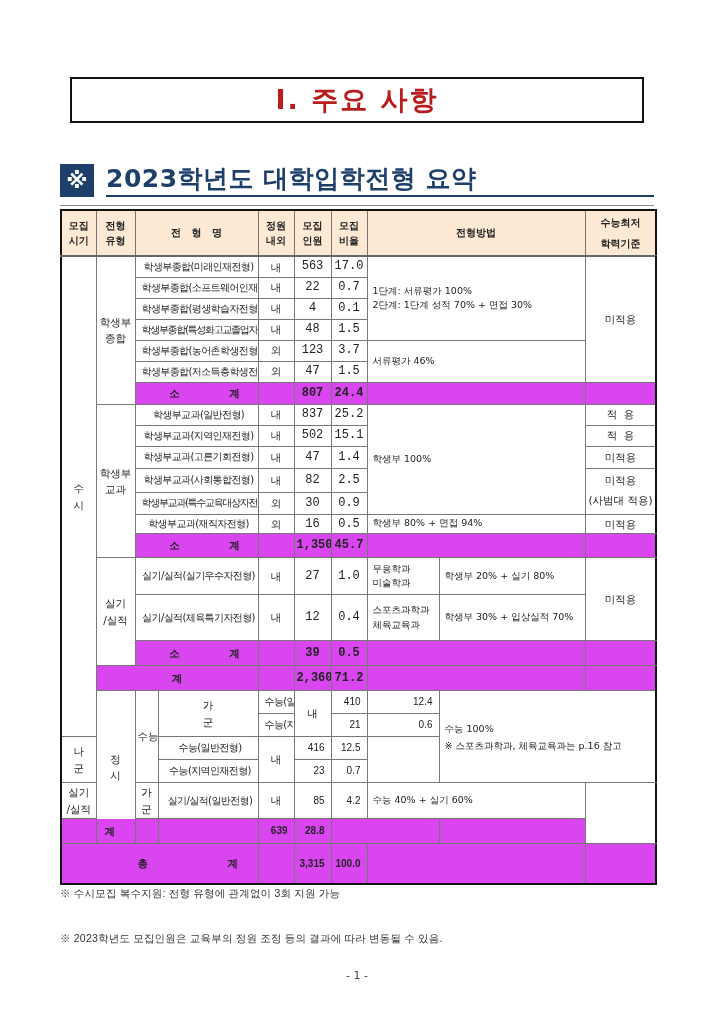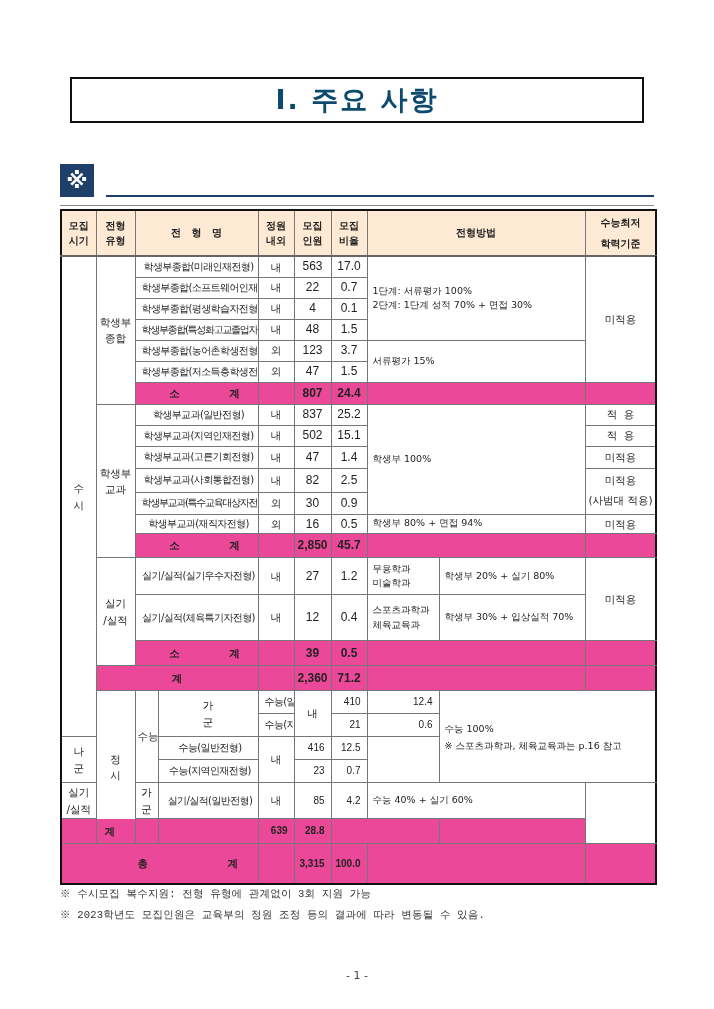--- a/index.html
+++ b/index.html
@@ -1,51 +1,52 @@
 <!DOCTYPE html>
 <html><head>
   <meta charset="utf-8">
   <style>
     html, body { margin: 0; padding: 0; background: #ffffff; }
     body { width: 714px; height: 1009px; position: relative; font-family: "DejaVu Sans", "Liberation Sans", sans-serif; color: #222; overflow: hidden; }
     .title-box { position: absolute; left: 70px; top: 77px; width: 574px; height: 46px; border: 2px solid #111; box-sizing: border-box; display: flex; align-items: center; justify-content: center; }
-    .title-box span { font-size: 27px; font-weight: bold; letter-spacing: 2px; color: #0c4a6e; }
+    .title-box span { font-size: 27px; font-weight: bold; letter-spacing: 2px; color: #b91c1c; }
     .section-head { position: absolute; left: 60px; top: 164px; width: 594px; height: 36px; }
     .section-mark { position: absolute; left: 0; top: 0; width: 34px; height: 33px; background: #1f3f6b; color: #fff; font-size: 22px; display: flex; align-items: center; justify-content: center; font-weight: bold; }
     .section-title { position: absolute; left: 46px; top: -2px; font-size: 25px; font-weight: bold; color: #1f3f6b; letter-spacing: 0.5px; }
     .section-underline { position: absolute; left: 46px; top: 31px; width: 548px; height: 2px; background: #1f3f6b; }
     .section-gray { position: absolute; left: 0; top: 41px; width: 594px; height: 1px; background: #888; }
 
     table.summary { position: absolute; left: 60px; top: 209px; width: 595px; border-collapse: collapse; table-layout: fixed; font-size: 10.5px; border: 2px solid #111; }
     table.summary td, table.summary th { border: 1px solid #777; text-align: center; vertical-align: middle; padding: 0 2px; line-height: 1.55; overflow: hidden; white-space: nowrap; }
     table.summary th { background: #fde9d4; font-weight: bold; font-size: 10px; color: #222; border-bottom: 2px solid #666; }
-    .hl { background: #ec4899; }
-    .num { font-size: 12px; font-family: Liberation Sans, sans-serif; }
+    .hl { background: #d946ef; }
+    .num { font-size: 12px; font-family: Liberation Mono, monospace; }
     .num-sm { font-size: 10px; font-family: "Liberation Sans", sans-serif; text-align: right !important; padding-right: 6px !important; margin-top: 44px; }
     .name { font-size: 10px; text-align: right; padding-left: 6px !important; letter-spacing: -0.6px; margin-top: 45px; }
     .method { text-align: left !important; padding-left: 5px !important; font-size: 9.5px; white-space: normal !important; }
     .bold { font-weight: bold; }
     .sub-label { font-weight: bold; letter-spacing: 0; }
     .sub-label .a { display: inline-block; width: 60px; text-align: left; padding-left: 16px; }
     .sub-label .b { display: inline-block; }
     .thick-top td { border-top: 2px solid #222; }
     .vt { line-height: 1.6; }
 
-    .note { position: absolute; left: 60px; font-size: 10.5px; font-family: Liberation Mono, monospace; color: #333; letter-spacing: 0.2px; }
+    .note { position: absolute; left: 60px; font-size: 10.5px; font-family: Liberation Sans, sans-serif; color: #333; letter-spacing: 0.2px; }
     .page-num { position: absolute; left: 0; width: 714px; top: 969px; text-align: center; font-size: 11px; color: #444; }
   </style>
 </head>
 <body>
 
 <div class="title-box">
   <span>Ⅰ. 주요 사항</span>
 </div>
 
 <div class="section-head">
   <div class="section-mark">※</div>
+  <div class="section-title">2023학년도 대학입학전형 요약</div>
   <div class="section-underline"></div>
   <div class="section-gray"></div>
 </div>
 
 <table class="summary">
   <colgroup>
     <col style="width:35px">
       <col style="width:39px">
       <col style="width:23px">
       <col style="width:100px">
@@ -94,21 +95,21 @@
     <td colspan="2" class="name" style="letter-spacing:-1.3px">학생부종합(특성화고교졸업자전형)</td>
     <td>내</td>
     <td class="num">48</td>
     <td class="num">1.5</td>
   </tr>
   <tr style="height:21px">
     <td colspan="2" class="name">학생부종합(농어촌학생전형)</td>
     <td>외</td>
     <td class="num">123</td>
     <td class="num">3.7</td>
-    <td colspan="2" rowspan="2" class="method">서류평가 15%</td>
+    <td colspan="2" rowspan="2" class="method">서류평가 46%</td>
   </tr>
   <tr style="height:21px">
     <td colspan="2" class="name">학생부종합(저소득층학생전형)</td>
     <td>외</td>
     <td class="num">47</td>
     <td class="num">1.5</td>
   </tr>
   <tr style="height:22px" class="hl">
     <td colspan="2" class="sub-label"><span class="a">소</span><span class="b">계</span></td>
     <td></td>
@@ -158,32 +159,32 @@
     <td colspan="2" class="name">학생부교과(재직자전형)</td>
     <td>외</td>
     <td class="num">16</td>
     <td class="num">0.5</td>
     <td colspan="2" class="method">학생부 80% + 면접 94%</td>
     <td>미적용</td>
   </tr>
   <tr style="height:24px" class="hl">
     <td colspan="2" class="sub-label"><span class="a">소</span><span class="b">계</span></td>
     <td></td>
-    <td class="num bold">2,850</td>
+    <td class="num bold">1,350</td>
     <td class="num bold">45.7</td>
     <td colspan="2"></td>
     <td></td>
   </tr>
 
   <tr style="height:37px" class="thick-top">
     <td rowspan="3" class="vt"><span>실기</span><br><span>/실적</span></td>
     <td colspan="2" class="name">실기/실적(실기우수자전형)</td>
     <td>내</td>
     <td class="num">27</td>
-    <td class="num">1.2</td>
+    <td class="num">1.0</td>
     <td class="method" style="line-height:1.5"><span>무용학과</span><br><span>미술학과</span></td>
     <td class="method">학생부 20% + 실기 80%</td>
     <td rowspan="2">미적용</td>
   </tr>
   <tr style="height:46px">
     <td colspan="2" class="name">실기/실적(체육특기자전형)</td>
     <td>내</td>
     <td class="num">12</td>
     <td class="num">0.4</td>
     <td class="method" style="line-height:1.5"><span>스포츠과학과</span><br><span>체육교육과</span></td>
@@ -257,15 +258,15 @@
     <td></td>
     <td class="num-sm bold">3,315</td>
     <td class="num-sm bold">100.0</td>
     <td colspan="2"></td>
     <td></td>
   </tr>
 </tbody>
   </table>
 
 <div class="note" style="top:887px">※ 수시모집 복수지원: 전형 유형에 관계없이 3회 지원 가능</div>
-<div class="note" style="top:908px">※ 2023학년도 모집인원은 교육부의 정원 조정 등의 결과에 따라 변동될 수 있음.</div>
+<div class="note" style="top:932px">※ 2023학년도 모집인원은 교육부의 정원 조정 등의 결과에 따라 변동될 수 있음.</div>
 
 <div class="page-num">- 1 -</div>
 
 </body></html>

